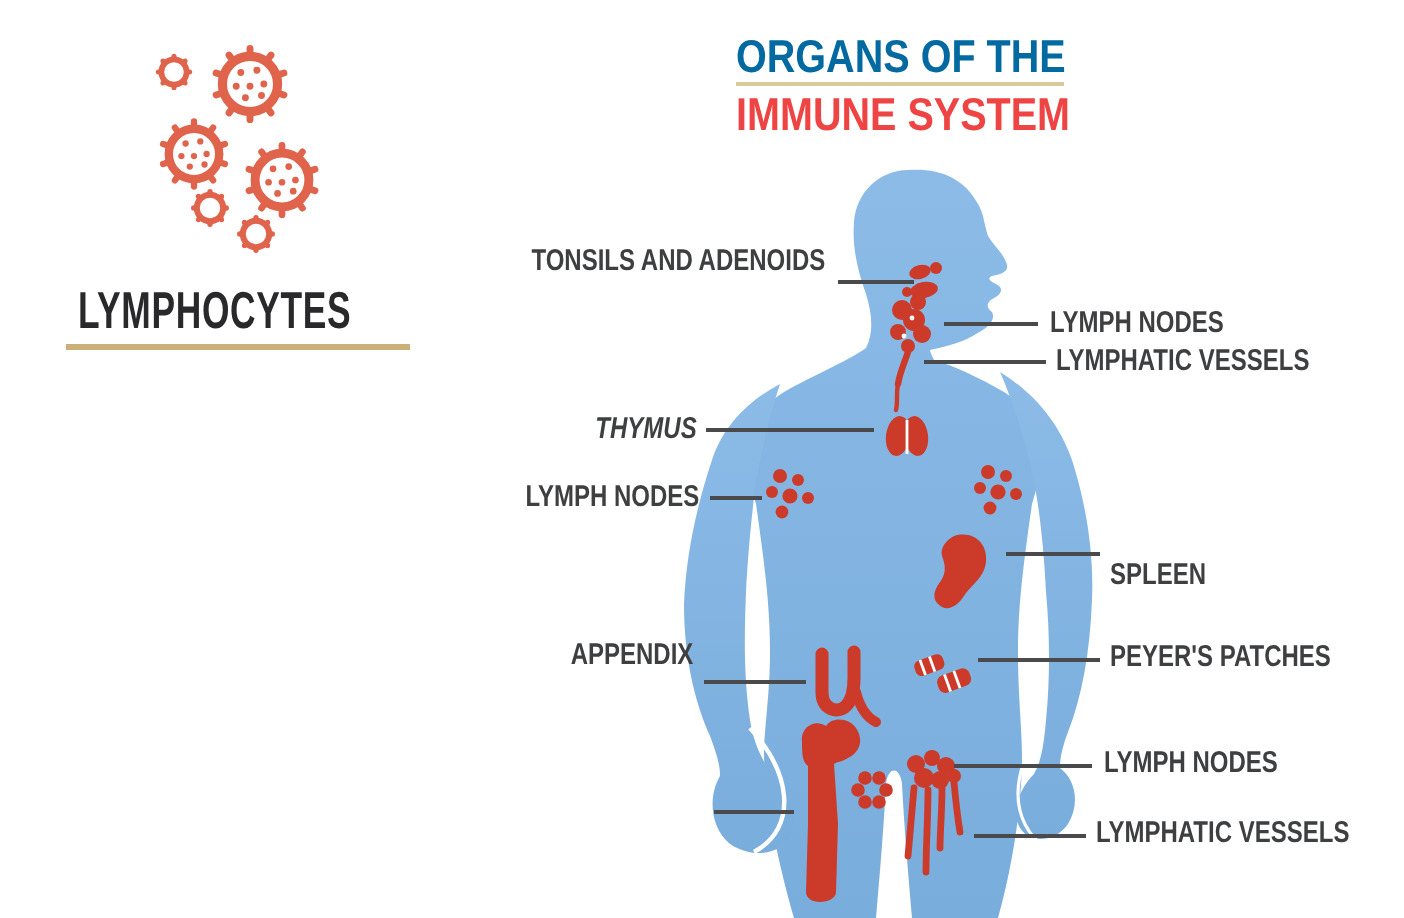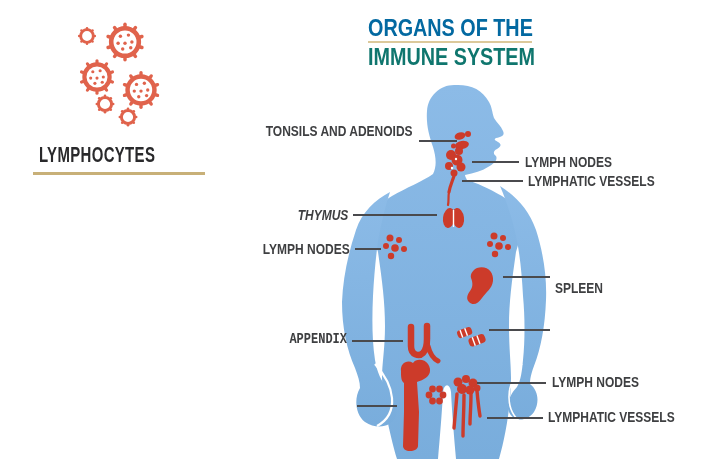--- a/index.html
+++ b/index.html
@@ -3,36 +3,36 @@
 <meta charset="utf-8">
 <style>
   html,body{margin:0;padding:0;background:#fff;}
   #stage{
     position:relative;width:702px;height:459px;background:#ffffff;overflow:hidden;
     font-family:"Liberation Sans","DejaVu Sans",sans-serif;
   }
   
   #virus-svg{position:absolute;left:55px;top:13px;}
   #lymph-heading{
-    position:absolute;left:39px;top:141px;font-size:22px;font-weight:bold;color:#29292B;
+    position:absolute;left:39px;top:141px;font-size:26px;font-weight:bold;color:#29292B;
     white-space:nowrap;letter-spacing:.5px;line-height:28px;
   }
   #lymph-heading span{display:inline-block;transform:scaleX(.68);transform-origin:left center;}
   #lymph-rule{position:absolute;left:33px;top:172px;width:172px;height:3px;background:#C8B078;}
   #lymph-desc{
     position:absolute;left:38px;top:182px;width:190px;font-size:16.5px;font-weight:bold;
     color:#2B2B2B;line-height:23.2px;letter-spacing:.2px;white-space:pre-line;
   }
   
   #title{position:absolute;left:368px;top:16px;}
   .title-line{font-size:23px;font-weight:bold;white-space:nowrap;line-height:24px;}
   .title-line span{display:inline-block;transform:scaleX(.86);transform-origin:left center;}
   #title-line1{color:#0369a1;}
   #title-rule{width:164px;height:2px;background:#DCC99B;margin:1px 0 2px 0;}
-  #title-line2{color:#0f766e;}
+  #title-line2{color:#ef4444;}
   
   .ln{position:absolute;height:2px;background:#4A4A4D;}
   
   .lbl{
     position:absolute;font-size:15px;font-weight:bold;color:#3E3F41;line-height:16px;
     white-space:nowrap;
   }
   .lbl span{display:inline-block;}
   .lbl.l{text-align:right;}
   .lbl.l span{transform:scaleX(.8);transform-origin:right center;}
@@ -244,21 +244,22 @@
   <div class="ln" style="left:472px;top:161px;width:47px;"></div>
   <div class="ln" style="left:462px;top:180px;width:61px;"></div>
   <div class="ln" style="left:503px;top:276px;width:47px;"></div>
   <div class="ln" style="left:489px;top:329px;width:61px;"></div>
   <div class="ln" style="left:477px;top:382px;width:69px;"></div>
   <div class="ln" style="left:487px;top:417px;width:56px;"></div>
 
   <div class="lbl l" style="right:289px;top:123px;text-align:right;"><span>TONSILS AND ADENOIDS</span></div>
   <div class="lbl l" style="right:354px;top:207px;font-style:italic;"><span>THYMUS</span></div>
   <div class="lbl l" style="right:352px;top:241px;"><span>LYMPH NODES</span></div>
-  <div class="lbl l" style="right:355px;top:332px;font-family:Liberation Mono, monospace;"><span>APPENDIX</span></div>
+  <div class="lbl l" style="right:355px;top:320px;"><span>APPENDIX</span></div>
 
   <div class="lbl r" style="left:525px;top:154px;"><span>LYMPH NODES</span></div>
   <div class="lbl r" style="left:528px;top:173px;"><span>LYMPHATIC VESSELS</span></div>
   <div class="lbl r" style="left:555px;top:280px;"><span>SPLEEN</span></div>
+  <div class="lbl r" style="left:555px;top:321px;"><span>PEYER'S PATCHES</span></div>
   <div class="lbl r" style="left:552px;top:374px;"><span>LYMPH NODES</span></div>
   <div class="lbl r" style="left:548px;top:409px;"><span>LYMPHATIC VESSELS</span></div>
 
 </div>
 
 </body></html>

